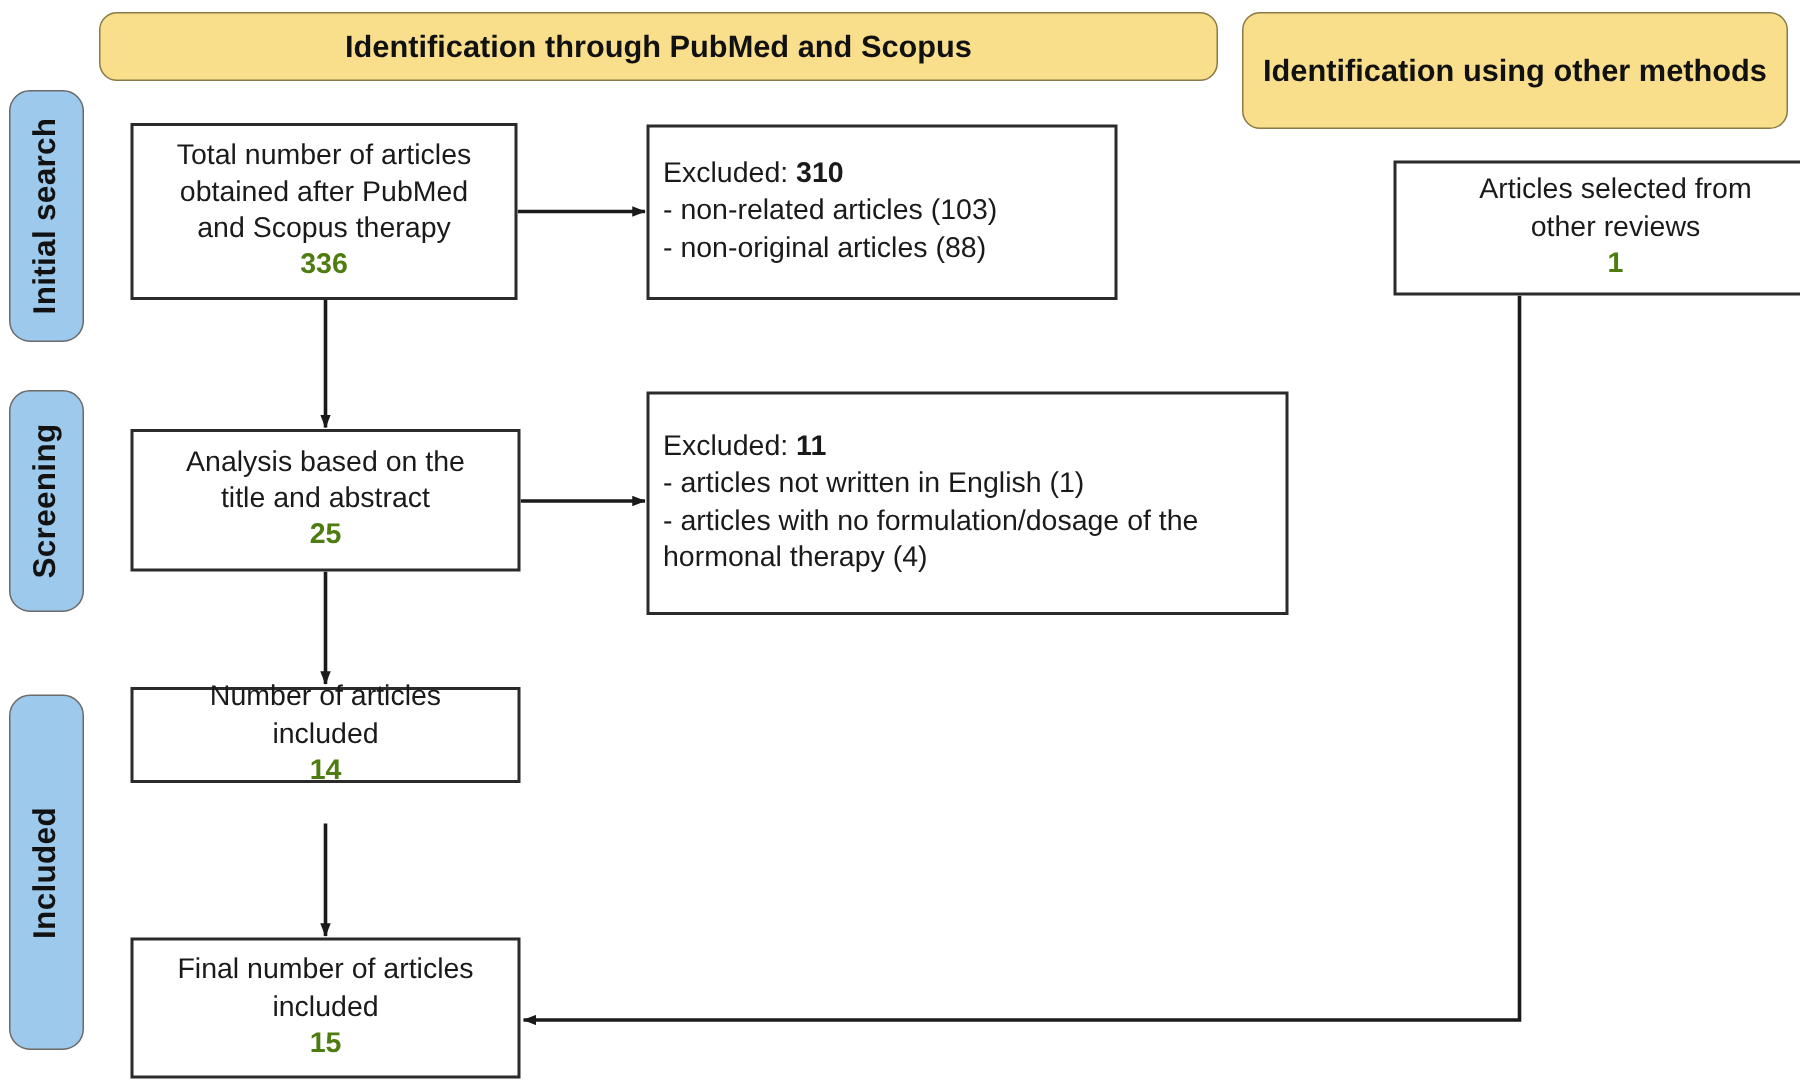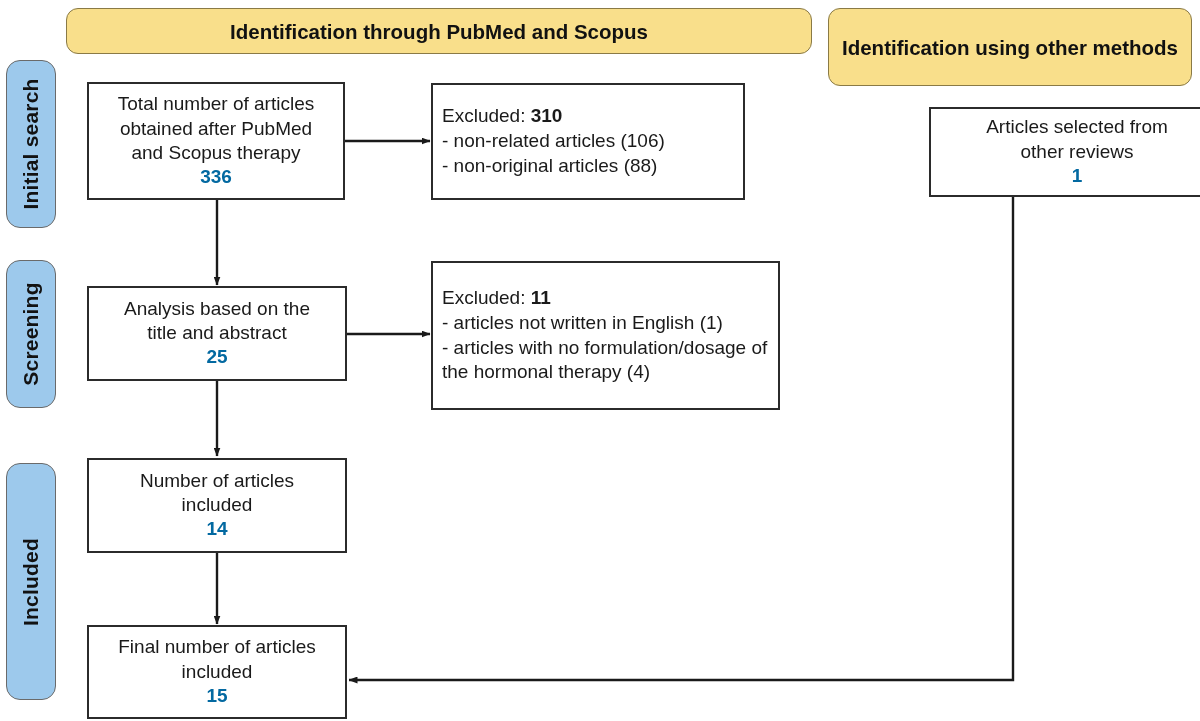--- a/index.html
+++ b/index.html
@@ -72,21 +72,21 @@
   }
   .node .line {
     font-size: 19px;
     color: #1a1a1a;
     line-height: 1.28;
     white-space: nowrap;
   }
   .node .count {
     font-size: 19px;
     font-weight: bold;
-    color: #0369a1;
+    color: #4d7c0f;
     line-height: 1.3;
   }
 
   
   .excl {
     position: absolute;
     background: #ffffff;
     border: 2.2px solid #2b2b2b;
     box-sizing: border-box;
     display: flex;
@@ -175,39 +175,39 @@
     <span class="line">Total number of articles</span>
     <span class="line">obtained after PubMed</span>
     <span class="line">and Scopus therapy</span>
     <span class="count">336</span>
   </div>
 
   <div class="excl" style="left:431px; top:83px; width:314px; height:117px;">
     <span class="excl-head">
       <span class="u">Excluded:</span><span>&nbsp;</span><span class="n">310</span>
     </span>
-    <span class="excl-item">- non-related articles (106)</span>
+    <span class="excl-item">- non-related articles (103)</span>
     <span class="excl-item">- non-original articles (88)</span>
   </div>
 
   <div class="node" style="left:87px; top:286px; width:260px; height:95px;">
     <span class="line">Analysis based on the</span>
     <span class="line">title and abstract</span>
     <span class="count">25</span>
   </div>
 
-  <div class="excl" style="left:431px; top:261px; width:349px; height:149px;">
+  <div class="excl" style="left:431px; top:261px; width:428px; height:149px;">
     <span class="excl-head">
       <span class="u">Excluded:</span><span>&nbsp;</span><span class="n">11</span>
     </span>
     <span class="excl-item">- articles not written in English (1)</span>
     <span class="excl-item wrap">- articles with no formulation/dosage of the hormonal therapy (4)</span>
   </div>
 
-  <div class="node" style="left:87px; top:458px; width:260px; height:95px;text-align:center;">
+  <div class="node" style="left:87px; top:458px; width:260px; height:64px;text-align:center;">
     <span class="line">Number of articles</span>
     <span class="line">included</span>
     <span class="count">14</span>
   </div>
 
   <div class="node" style="left:87px; top:625px; width:260px; height:94px;align-items:center;">
     <span class="line">Final number of articles</span>
     <span class="line">included</span>
     <span class="count">15</span>
   </div>

